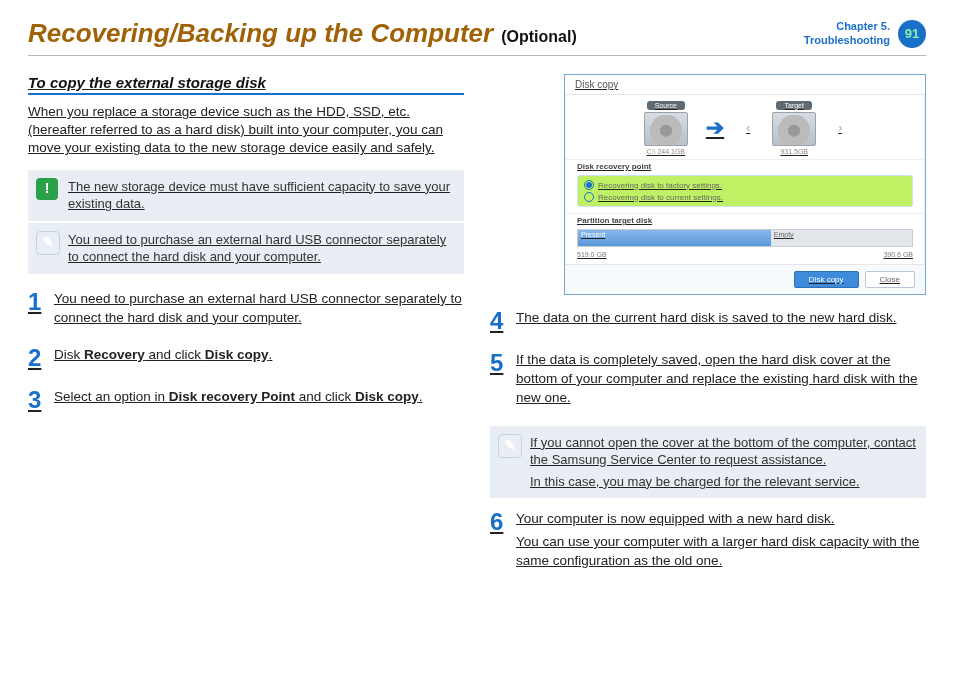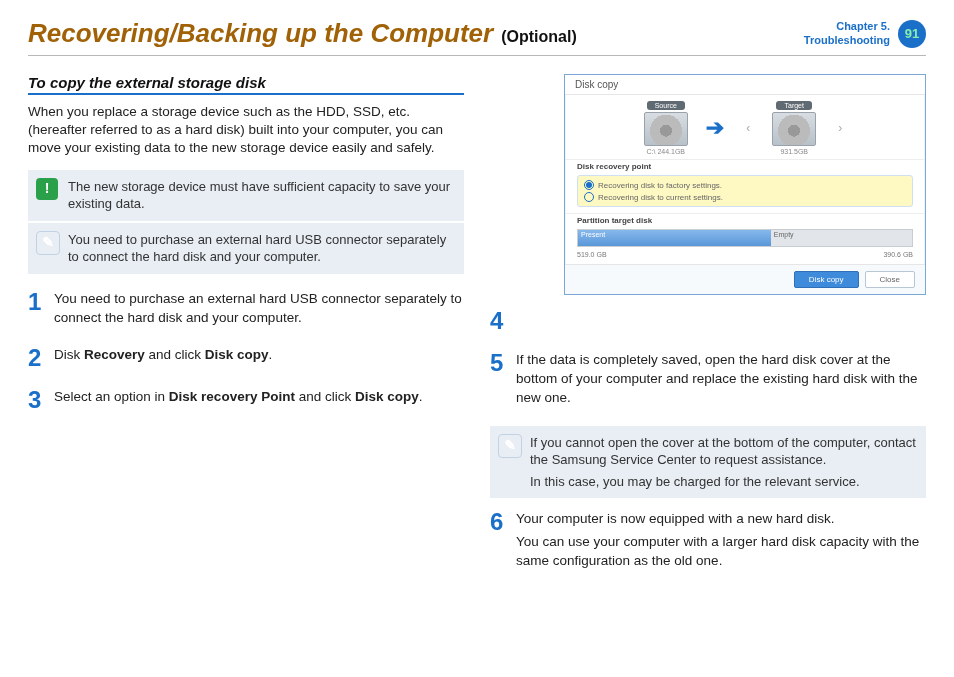--- a/index.html
+++ b/index.html
@@ -62,20 +62,21 @@
     font-weight: 700;
   }
   .rule {
     border: none;
     border-top: 1px solid #b8b8b8;
     margin: 0 0 18px 0;
   }
   .cols {
     display: flex;
     gap: 26px;
+    text-decoration: underline;
   }
   .col {
     flex: 1;
     min-width: 0;
   }
   .section-h {
     font-size: 15px;
     font-weight: 700;
     font-style: italic;
     color: #111;
@@ -201,21 +202,21 @@
   .shot-section-label {
     padding:2px 12px;
     font-size:8px;
     font-weight:700;
     color:#444;
     border-top:1px solid #eee;
   }
   .radio-box {
     margin:2px 12px 6px 12px;
     border:1px solid #cfe0f2;
-    background:#fef9c3;
+    background:#bef264;
     border-radius:3px;
     padding:3px 6px;
   }
   .radio-row {
     display:flex;
     align-items:center;
     gap:4px;
     padding:1px 0;
   }
   .radio {
@@ -346,20 +347,21 @@
           <span>390.6 GB</span>
         </div>
         <div class="shot-btns">
           <div class="shot-btn primary">Disk copy</div>
           <div class="shot-btn">Close</div>
         </div>
       </div>
 
       <div class="step">
         <div class="step-num">4</div>
+        <div class="step-body">The data on the current hard disk is saved to the new hard disk.</div>
       </div>
       <div class="step">
         <div class="step-num">5</div>
         <div class="step-body">If the data is completely saved, open the hard disk cover at the bottom of your computer and replace the existing hard disk with the new one.</div>
       </div>
 
       <div class="callout">
         <span class="icon icon-note">✎</span>
         <div>
           <div>If you cannot open the cover at the bottom of the computer, contact the Samsung Service Center to request assistance.</div>

